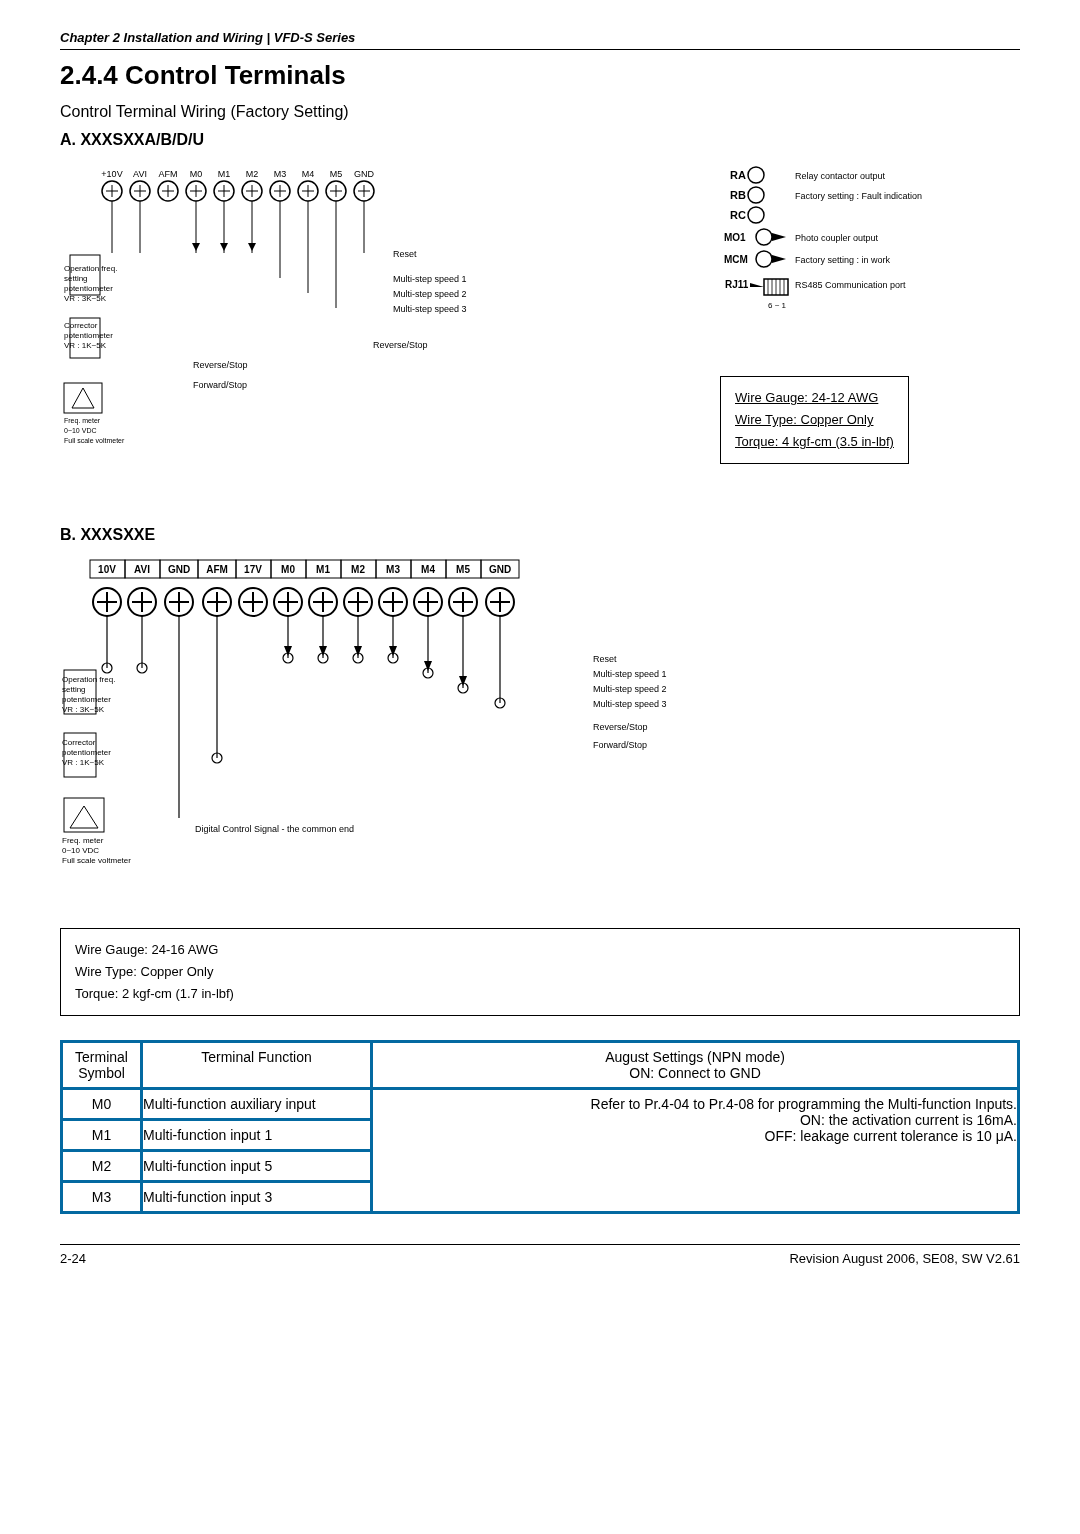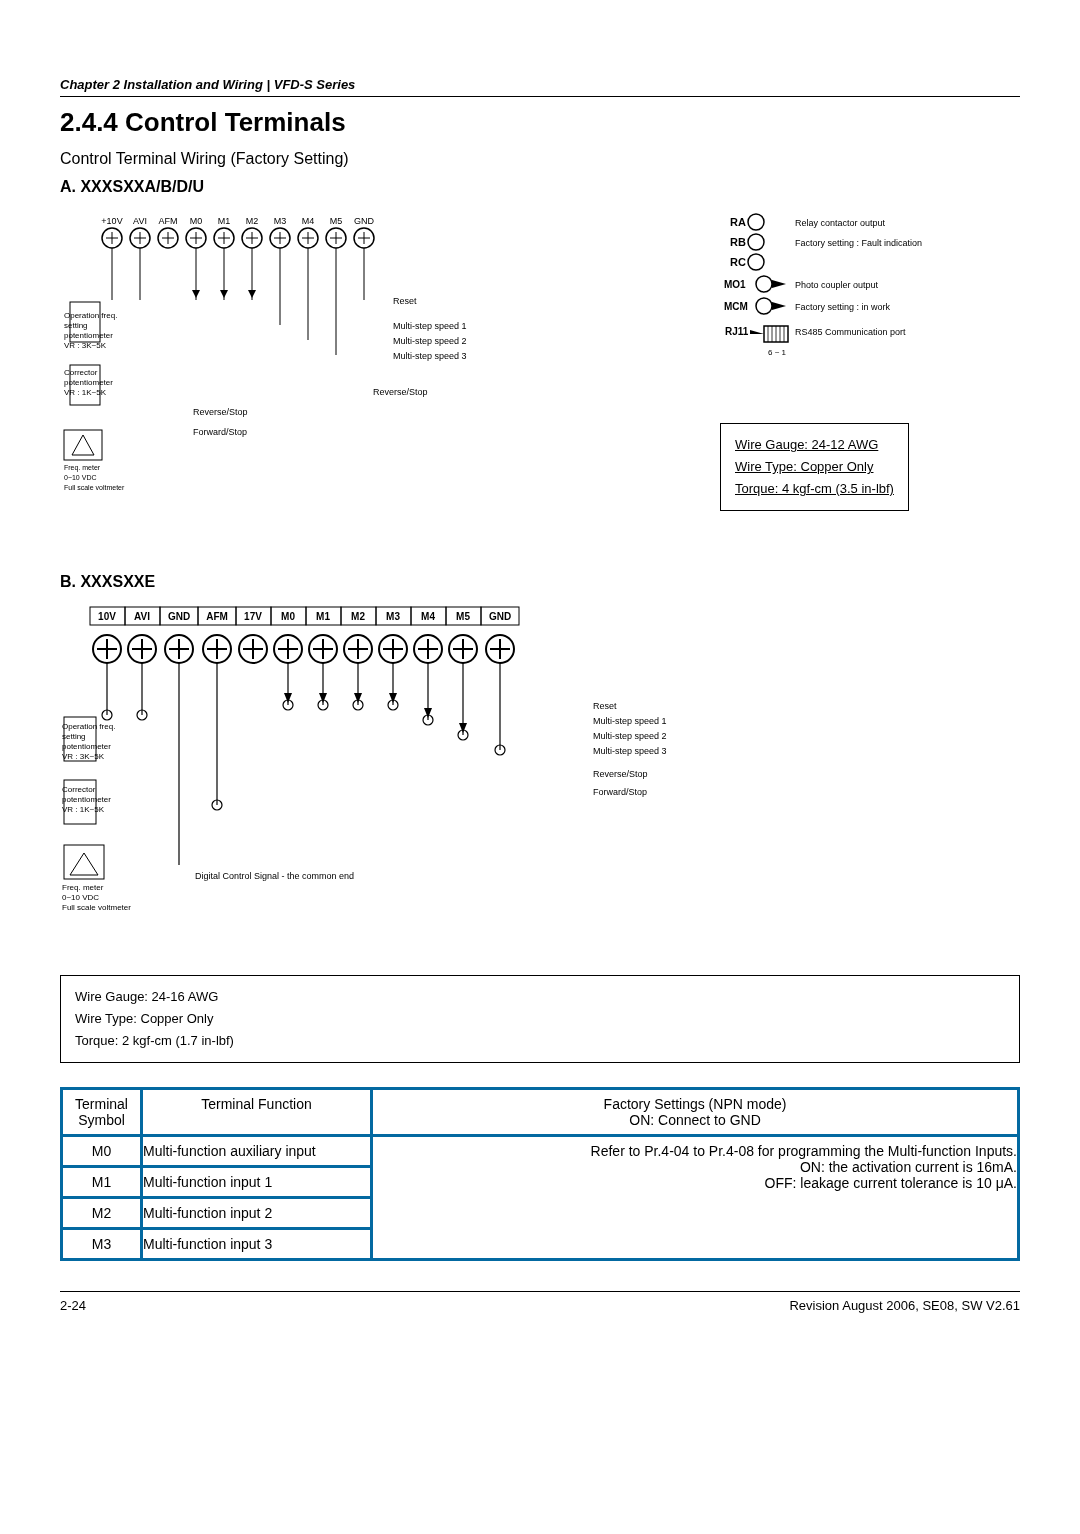--- a/index.html
+++ b/index.html
@@ -12,21 +12,20 @@
       padding: 30px 60px;
       font-size: 14px;
     }
     .chapter-header {
       font-style: italic;
       font-weight: bold;
       font-size: 13px;
       margin-bottom: 10px;
       border-bottom: 1px solid #000;
       padding-bottom: 4px;
-      margin-top: 47px;
     }
     .section-title {
       font-size: 26px;
       font-weight: bold;
       margin-bottom: 12px;
     }
     .subtitle {
       font-size: 16px;
       margin-bottom: 10px;
     }
@@ -500,38 +499,38 @@
 
   <table class="terminal-table">
     <thead>
       <tr class="header-row">
         <td class="col-symbol">
           <span>Terminal</span><br>
           <span>Symbol</span>
         </td>
         <td class="col-function">Terminal Function</td>
         <td class="col-factory">
-          <span>Factory Settings (NPN mode)</span><br>
+          <span>August Settings (NPN mode)</span><br>
           <span>ON: Connect to GND</span>
         </td>
       </tr>
     </thead>
     <tbody id="table-body">
     <tr>
           <td class="col-symbol">M0</td>
           <td class="col-function">Multi-function auxiliary input</td>
           <td class="col-factory" rowspan="4">Refer to Pr.4-04 to Pr.4-08 for programming the Multi-function Inputs.<br>ON: the activation current is 16mA.<br>OFF: leakage current tolerance is 10 μA.</td>
         </tr>
         <tr>
           <td class="col-symbol">M1</td>
           <td class="col-function">Multi-function input 1</td>
         </tr>
         <tr>
           <td class="col-symbol">M2</td>
-          <td class="col-function">Multi-function input 2</td>
+          <td class="col-function">Multi-function input 5</td>
         </tr>
         <tr>
           <td class="col-symbol">M3</td>
           <td class="col-function">Multi-function input 3</td>
         </tr>
       </tbody>
   </table>
 </div>
 
 <div class="page-footer">

